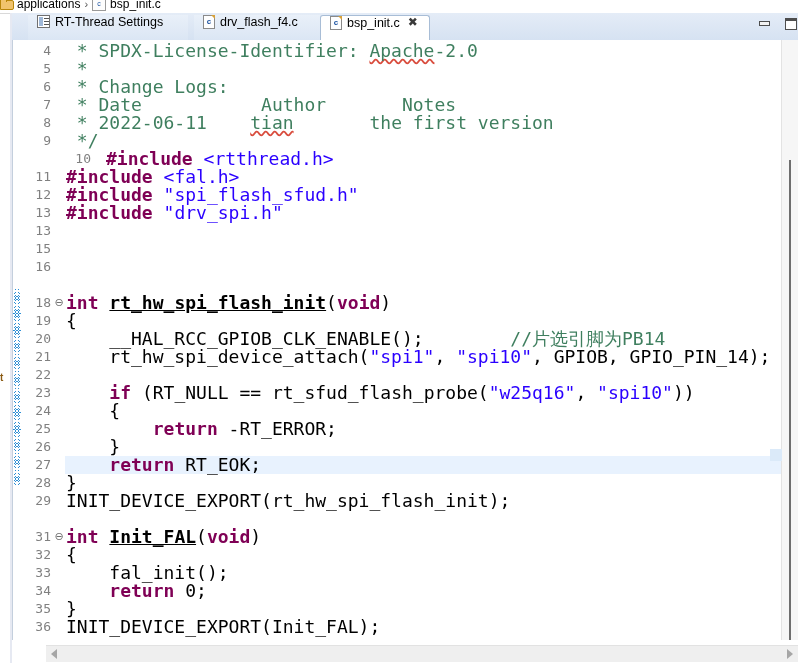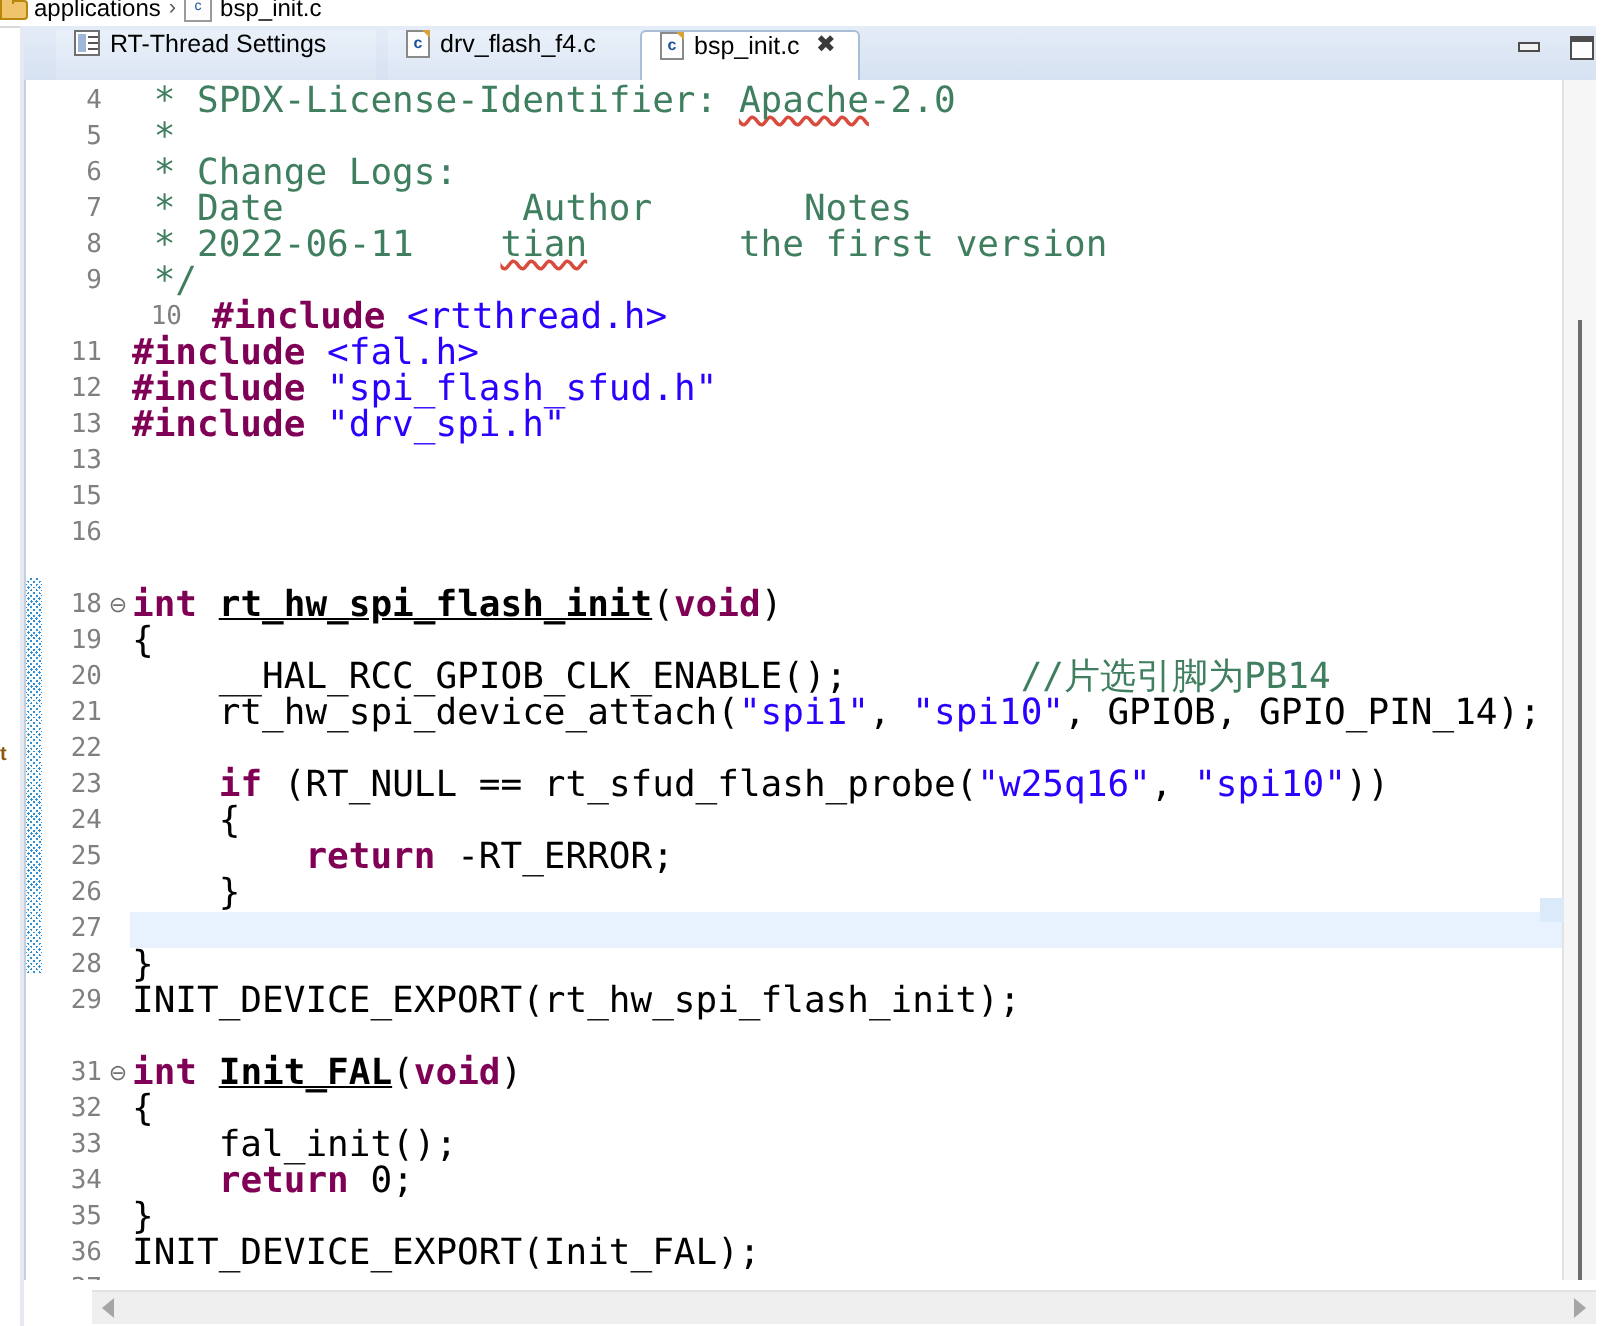--- a/index.html
+++ b/index.html
@@ -268,21 +268,21 @@
       <div class="line" style="top: 218px;"><span class="lno">16</span><span class="code"></span></div>
       <div class="line" style="top: 254px;"><span class="lno">18</span><span class="fold">⊖</span><span class="code"><span class="kw">int </span><span class="fn">rt_hw_spi_flash_init</span><span class="pl">(</span><span class="kw">void</span><span class="pl">)</span></span></div>
       <div class="line" style="top: 272px;"><span class="lno">19</span><span class="code"><span class="pl">{</span></span></div>
       <div class="line" style="top: 290px;"><span class="lno">20</span><span class="code"><span class="pl">    __HAL_RCC_GPIOB_CLK_ENABLE();        </span><span class="cmt">//片选引脚为PB14</span></span></div>
       <div class="line" style="top: 308px;"><span class="lno">21</span><span class="code"><span class="pl">    rt_hw_spi_device_attach(</span><span class="str">"spi1"</span><span class="pl">, </span><span class="str">"spi10"</span><span class="pl">, GPIOB, GPIO_PIN_14);        </span><span class="cmt">//片选引脚为PB14</span></span></div>
       <div class="line" style="top: 326px;"><span class="lno">22</span><span class="code"></span></div>
       <div class="line" style="top: 344px;"><span class="lno">23</span><span class="code"><span class="pl">    </span><span class="kw">if</span><span class="pl"> (RT_NULL == rt_sfud_flash_probe(</span><span class="str">"w25q16"</span><span class="pl">, </span><span class="str">"spi10"</span><span class="pl">))</span></span></div>
       <div class="line" style="top: 362px;"><span class="lno">24</span><span class="code"><span class="pl">    {</span></span></div>
       <div class="line" style="top: 380px;"><span class="lno">25</span><span class="code"><span class="pl">        </span><span class="kw">return</span><span class="pl"> -RT_ERROR;</span></span></div>
       <div class="line" style="top: 398px;"><span class="lno">26</span><span class="code"><span class="pl">    }</span></span></div>
-      <div class="line cur" style="top: 416px;"><div class="lhl"></div><span class="lno">27</span></div>
+      <div class="line cur" style="top: 416px;"><div class="lhl"></div><span class="lno">27</span><span class="code"><span class="pl">    </span><span class="kw">return</span><span class="pl"> RT_EOK;</span></span></div>
       <div class="line" style="top: 434px;"><span class="lno">28</span><span class="code"><span class="pl">}</span></span></div>
       <div class="line" style="top: 452px;"><span class="lno">29</span><span class="code"><span class="pl">INIT_DEVICE_EXPORT(rt_hw_spi_flash_init);</span></span></div>
       <div class="line" style="top: 488px;"><span class="lno">31</span><span class="fold">⊖</span><span class="code"><span class="kw">int </span><span class="fn">Init_FAL</span><span class="pl">(</span><span class="kw">void</span><span class="pl">)</span></span></div>
       <div class="line" style="top: 506px;"><span class="lno">32</span><span class="code"><span class="pl">{</span></span></div>
       <div class="line" style="top: 524px;"><span class="lno">33</span><span class="code"><span class="pl">    fal_init();</span></span></div>
       <div class="line" style="top: 542px;"><span class="lno">34</span><span class="code"><span class="pl">    </span><span class="kw">return</span><span class="pl"> 0;</span></span></div>
       <div class="line" style="top: 560px;"><span class="lno">35</span><span class="code"><span class="pl">}</span></span></div>
       <div class="line" style="top: 578px;"><span class="lno">36</span><span class="code"><span class="pl">INIT_DEVICE_EXPORT(Init_FAL);</span></span></div>
       <div class="line" style="top: 596px;"><span class="lno">37</span><span class="code"></span></div>
     </div>

